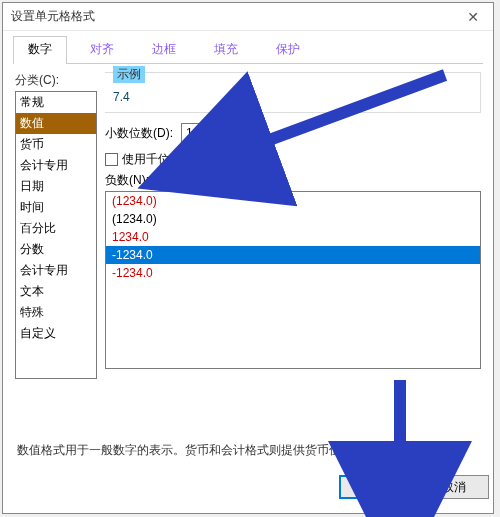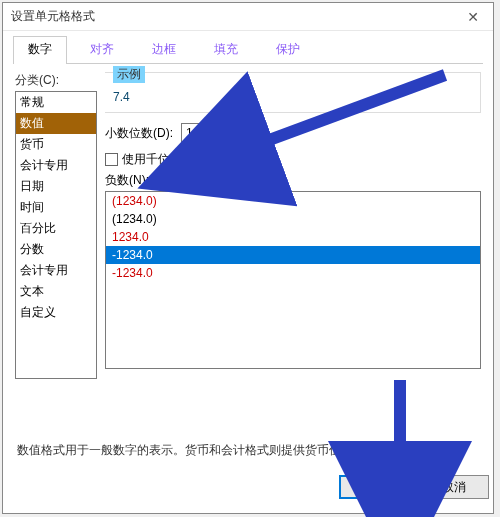--- a/index.html
+++ b/index.html
@@ -68,20 +68,21 @@
           <div class="cat-item">常规</div>
           <div class="cat-item selected">数值</div>
           <div class="cat-item">货币</div>
           <div class="cat-item">会计专用</div>
           <div class="cat-item">日期</div>
           <div class="cat-item">时间</div>
           <div class="cat-item">百分比</div>
           <div class="cat-item">分数</div>
           <div class="cat-item">会计专用</div>
           <div class="cat-item">文本</div>
+          <div class="cat-item">特殊</div>
           <div class="cat-item">自定义</div>
         </div>
     </div>
 
     <div class="right">
       <div class="group-example">
         <span class="group-title">示例</span>
         <div class="example-val">7.4</div>
       </div>
 

